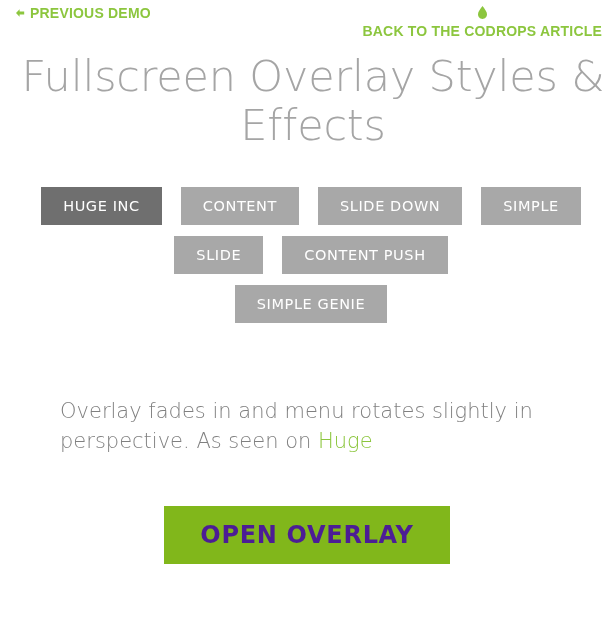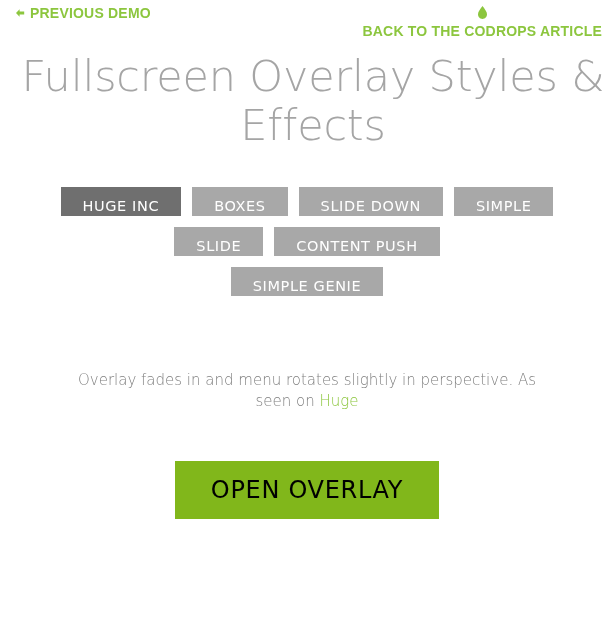--- a/index.html
+++ b/index.html
@@ -82,59 +82,59 @@
   .demo-btn {
     border: none;
     outline: none;
     background: #a8a8a8;
     color: #ffffff;
     font-family: "DejaVu Sans", sans-serif;
     font-size: 14.5px;
     font-weight: 400;
     letter-spacing: 0.6px;
     padding: 0 22px;
-    height: 29px;
+    height: 38px;
     line-height: 39px;
     cursor: pointer;
     white-space: nowrap;
     display: inline-block;
+    margin-left: 8px;
   }
   .demo-btn.is-current {
     background: #6f6f6f;
   }
 
   
   .support-note {
     margin: 0;
     padding: 74px 60px 0 60px;
-    text-align: center;
-    font-size: 15px;
+    font-size: 21px;
     font-weight: 300;
     line-height: 1.42;
     color: #808080;
     font-family: "DejaVu Sans", sans-serif;
   }
   .support-note a {
     color: #8cc63e;
     text-decoration: none;
   }
 
   
   .open-wrap {
     margin-top: 49px;
     text-align: center;
   }
   .open-btn {
     border: none;
     outline: none;
     background: #81b71b;
-    color: #000000;
+    color: #4c1d95;
     font-family: "DejaVu Sans", sans-serif;
     font-size: 24px;
-    font-weight: 400;
+    font-weight: 700;
     letter-spacing: 0.7px;
     padding: 0 36px;
     height: 58px;
     line-height: 58px;
     cursor: pointer;
     display: inline-block;
   }
 </style>
 </head>
 <body>
@@ -156,21 +156,21 @@
     </span>
     <span>BACK TO THE CODROPS ARTICLE</span>
   </a>
 </div>
 
 <h1 class="page-title">Fullscreen Overlay Styles &amp; Effects</h1>
 
 <div class="demo-rows">
   <div class="demo-row">
     <button class="demo-btn is-current">HUGE INC</button>
-    <button class="demo-btn">BOXES</button>
+    <button class="demo-btn">CONTENT</button>
     <button class="demo-btn">SLIDE DOWN</button>
     <button class="demo-btn">SIMPLE</button>
   </div>
   <div class="demo-row">
     <button class="demo-btn">SLIDE</button>
     <button class="demo-btn">CONTENT PUSH</button>
   </div>
   <div class="demo-row">
     <button class="demo-btn">SIMPLE GENIE</button>
   </div>

